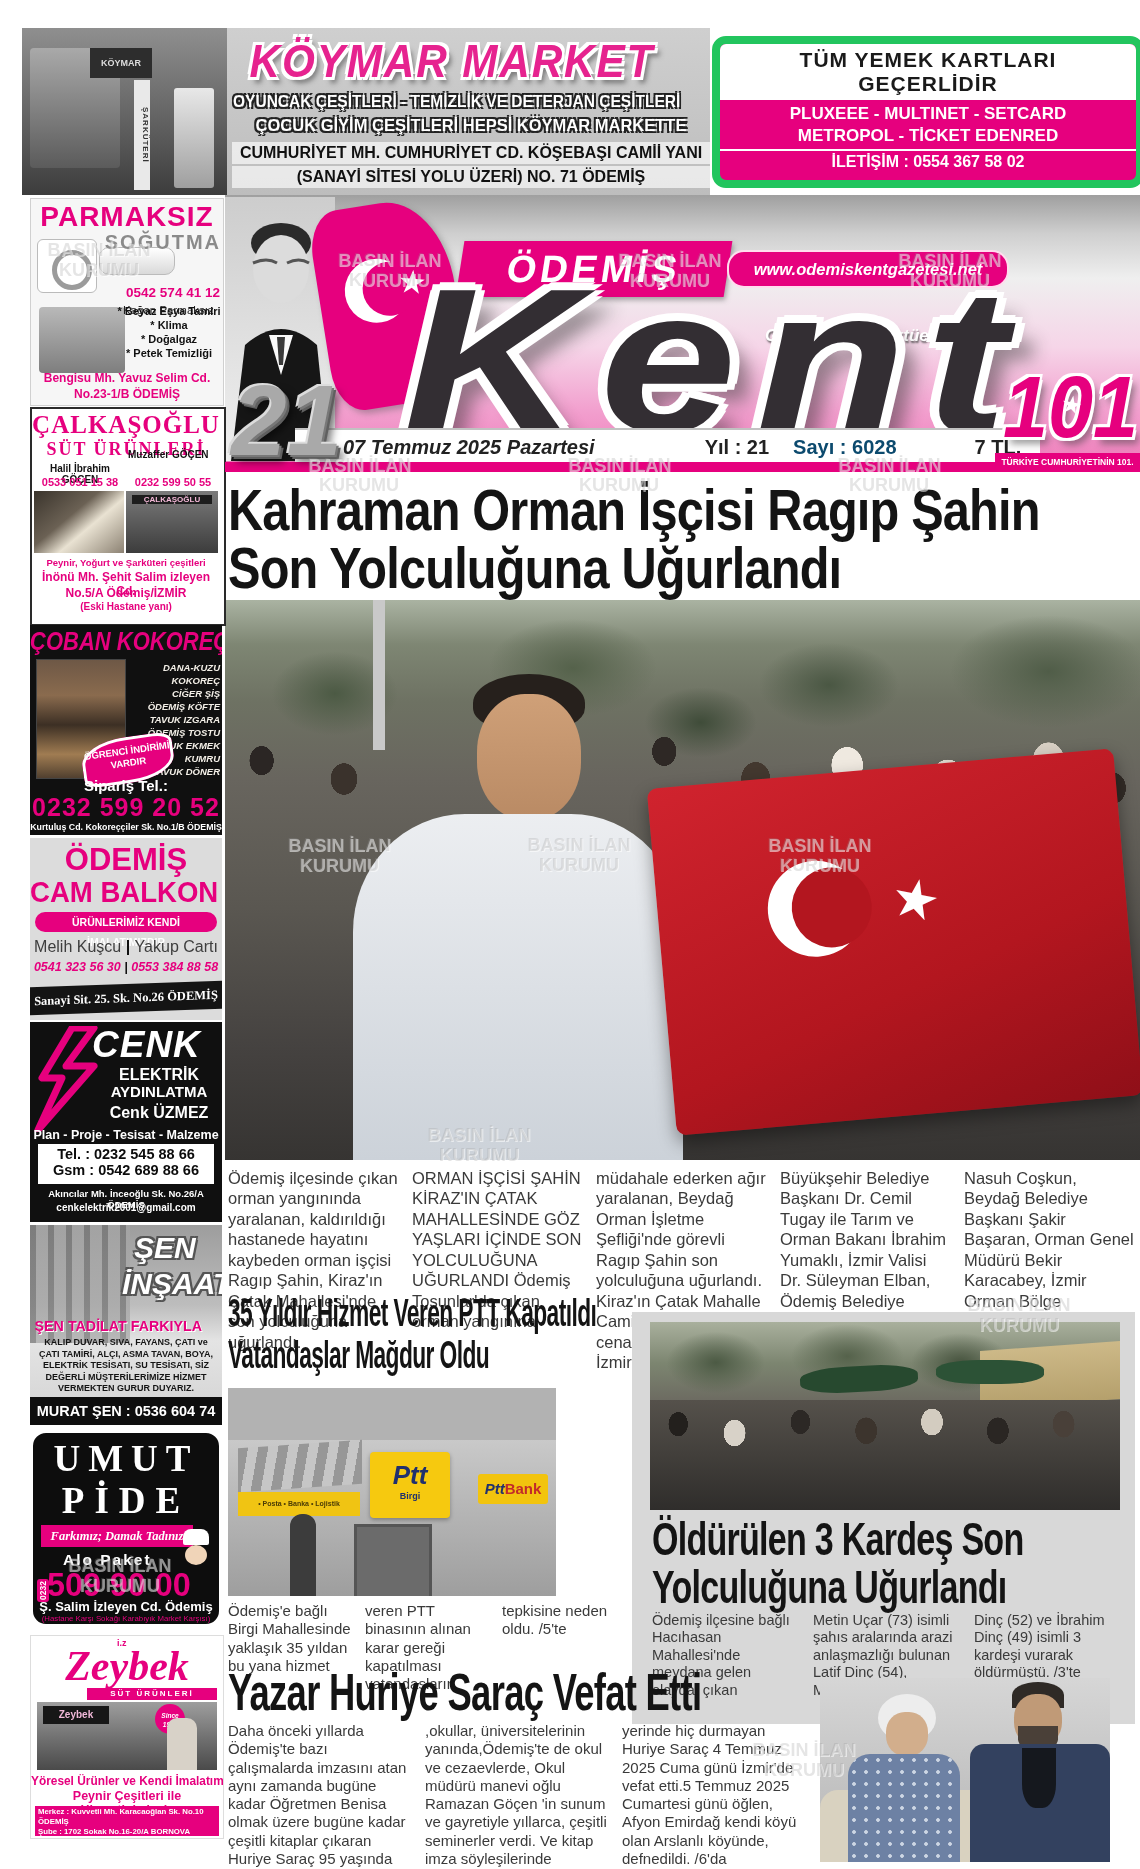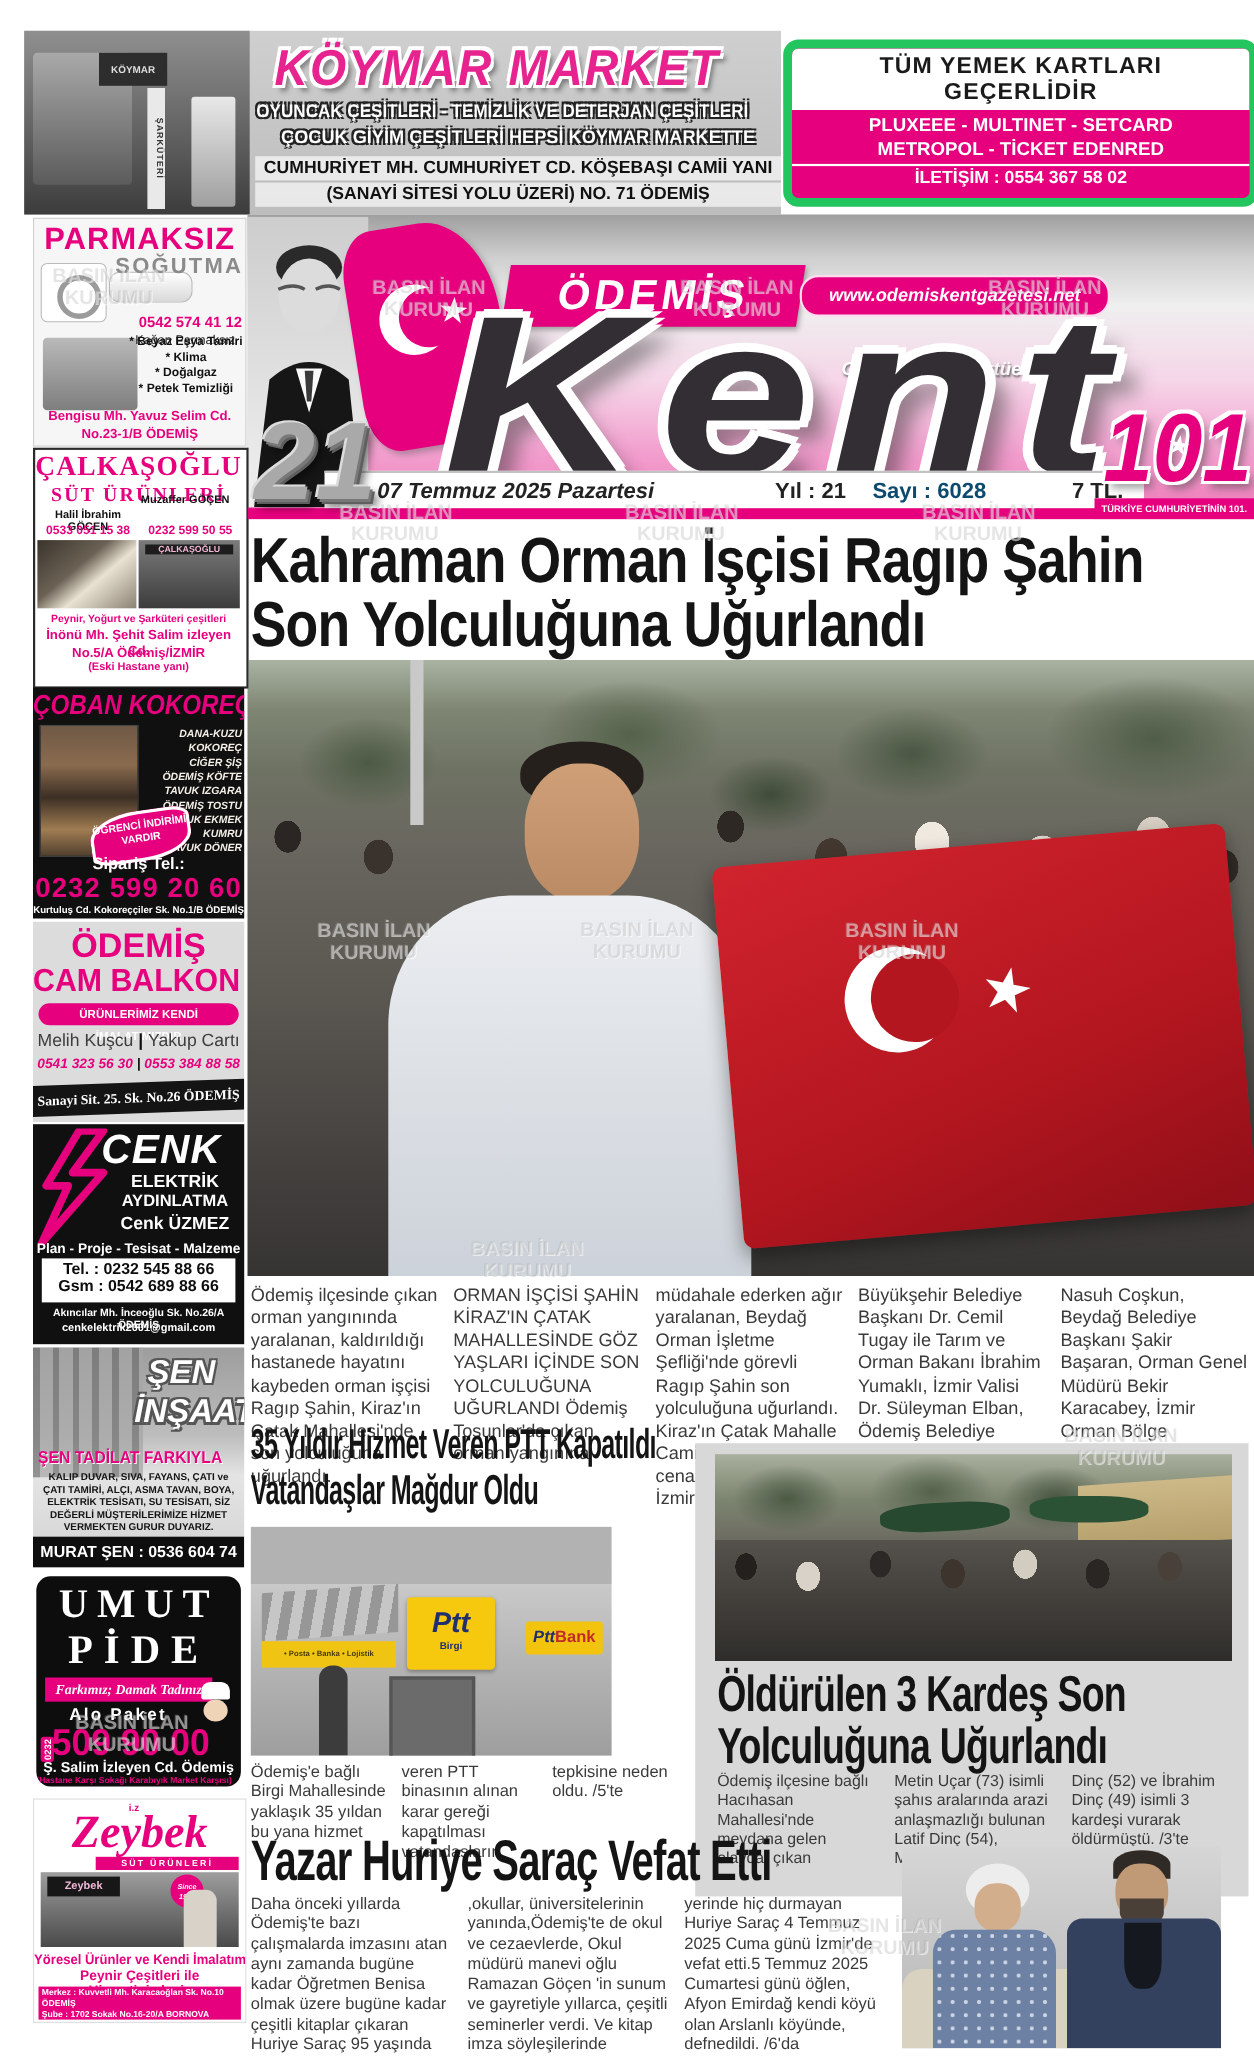--- a/index.html
+++ b/index.html
@@ -294,21 +294,21 @@
       <div>CİĞER ŞİŞ</div>
       <div>ÖDEMİŞ KÖFTE</div>
       <div>TAVUK IZGARA</div>
       <div>ÖDEMİŞ TOSTU</div>
       <div>SUCUK EKMEK</div>
       <div>KUMRU</div>
       <div>TAVUK DÖNER</div>
     </div>
     <div class="abs" style="left:52px;top:112px;width:92px;height:38px;background:#e6007e;border-radius:50% 20% 50% 20%;transform:rotate(-8deg);text-align:center;font-size:9.5px;font-weight:800;color:#fff;line-height:12px;padding-top:8px;box-shadow:0 0 0 3px #fff inset;">ÖĞRENCİ İNDİRİMİ VARDIR</div>
     <div class="abs w b" style="left:0;top:152px;width:192px;text-align:center;font-size:15px;">Sipariş Tel.:</div>
-    <div class="abs pk b" style="left:0;top:168px;width:192px;text-align:center;font-size:25px;letter-spacing:1px;">0232 599 20 60</div>
+    <div class="abs pk b" style="left:0;top:168px;width:192px;text-align:center;font-size:25px;letter-spacing:1px;">0232 599 20 52</div>
     <div class="abs w b" style="left:0;top:197px;width:192px;text-align:center;font-size:8.8px;">Kurtuluş Cd. Kokoreççiler Sk. No.1/B ÖDEMİŞ</div>
   </div>
 
   <div class="abs ad" style="top:838px;height:182px;background:#dcdcdc;">
     <div class="abs pk b" style="left:0;top:4px;width:192px;text-align:center;font-size:31px;">ÖDEMİŞ</div>
     <div class="abs pk b" style="left:0;top:38px;width:192px;text-align:center;font-size:29px;white-space:nowrap;transform:scaleX(.95);transform-origin:0 0;">CAM BALKON</div>
     <div class="abs c w b" style="left:5px;top:74px;width:182px;height:20px;background:#e6007e;border-radius:10px;font-size:10.5px;line-height:20px;">ÜRÜNLERİMİZ KENDİ İMALATIMIZDIR</div>
     <div class="abs" style="left:0;top:100px;width:192px;text-align:center;font-size:16px;color:#3d3d3d;">
       <span>Melih Kuşcu</span><span style="font-weight:800;color:#111;"> | </span><span>Yakup Cartı</span>
     </div>
@@ -347,21 +347,21 @@
   <div class="abs ad" style="top:1430px;height:197px;background:#0d0d0d;border:3px solid #fff;border-radius:16px;box-sizing:border-box;">
     <div class="abs w b" style="left:0;top:4px;width:186px;text-align:center;font-size:37px;letter-spacing:8px;font-family:'Liberation Serif',serif;">UMUT</div>
     <div class="abs w b" style="left:0;top:46px;width:186px;text-align:center;font-size:37px;letter-spacing:10px;font-family:'Liberation Serif',serif;">PİDE</div>
     <div class="abs c w i b" style="left:8px;top:92px;width:152px;height:22px;background:#e6007e;font-size:12.5px;line-height:22px;font-family:'Liberation Serif',serif;">Farkımız; Damak Tadınız</div>
     <div class="abs" style="left:150px;top:96px;width:26px;height:16px;background:#fff;border-radius:8px 8px 2px 2px;"></div>
     <div class="abs" style="left:152px;top:112px;width:22px;height:20px;background:#f0d4b8;border-radius:50%;"></div>
     <div class="abs w b" style="left:30px;top:118px;font-size:15.5px;letter-spacing:2px;">Alo Paket</div>
     <div class="abs w b" style="left:4px;top:146px;font-size:8.5px;writing-mode:vertical-rl;transform:rotate(180deg);background:#e6007e;padding:2px 1px;border-radius:3px;">0232</div>
     <div class="abs pk b" style="left:14px;top:132px;font-size:34px;white-space:nowrap;transform:scaleX(.95);transform-origin:0 0;">509 90 00</div>
     <div class="abs w b" style="left:0;top:166px;width:186px;text-align:center;font-size:13px;">Ş. Salim İzleyen Cd. Ödemiş</div>
-    <div class="abs pk" style="left:0;top:181px;width:186px;text-align:left;font-size:7.8px;font-weight:700;">(Hastane Karşı Sokağı Karabıyık Market Karşısı)</div>
+    <div class="abs pk" style="left:0;top:181px;width:186px;text-align:center;font-size:7.8px;font-weight:400;">(Hastane Karşı Sokağı Karabıyık Market Karşısı)</div>
   </div>
 
   <div class="abs ad" style="top:1635px;height:202px;background:#fff;border:1px solid #ddd;">
     <div class="abs pk b" style="left:86px;top:2px;font-size:9px;">i.z</div>
     <div class="abs pk b i" style="left:0;top:6px;width:192px;text-align:center;font-size:42px;font-family:'Liberation Serif',serif;">Zeybek</div>
     <div class="abs c w b" style="left:56px;top:52px;width:130px;height:12px;background:#e6007e;font-size:8px;line-height:12px;letter-spacing:2px;">SÜT ÜRÜNLERİ</div>
     <div class="abs photo" style="left:6px;top:66px;width:180px;height:68px;background:linear-gradient(180deg,#9e9e9e 0%,#6f6f6f 55%,#4a4a4a 100%);">
       <div class="abs" style="left:6px;top:4px;width:66px;height:18px;background:#171717;color:#f2b9d9;font-size:10px;font-weight:700;text-align:center;line-height:18px;">Zeybek</div>
       <div class="abs c w" style="left:118px;top:2px;width:30px;height:30px;border-radius:50%;background:#e6007e;font-size:6.5px;font-weight:700;line-height:9px;padding-top:7px;box-sizing:border-box;font-style:italic;">Since 1992</div>
       <div class="abs" style="left:130px;top:16px;width:30px;height:52px;background:#d8d2c8;border-radius:10px 10px 0 0;"></div>

